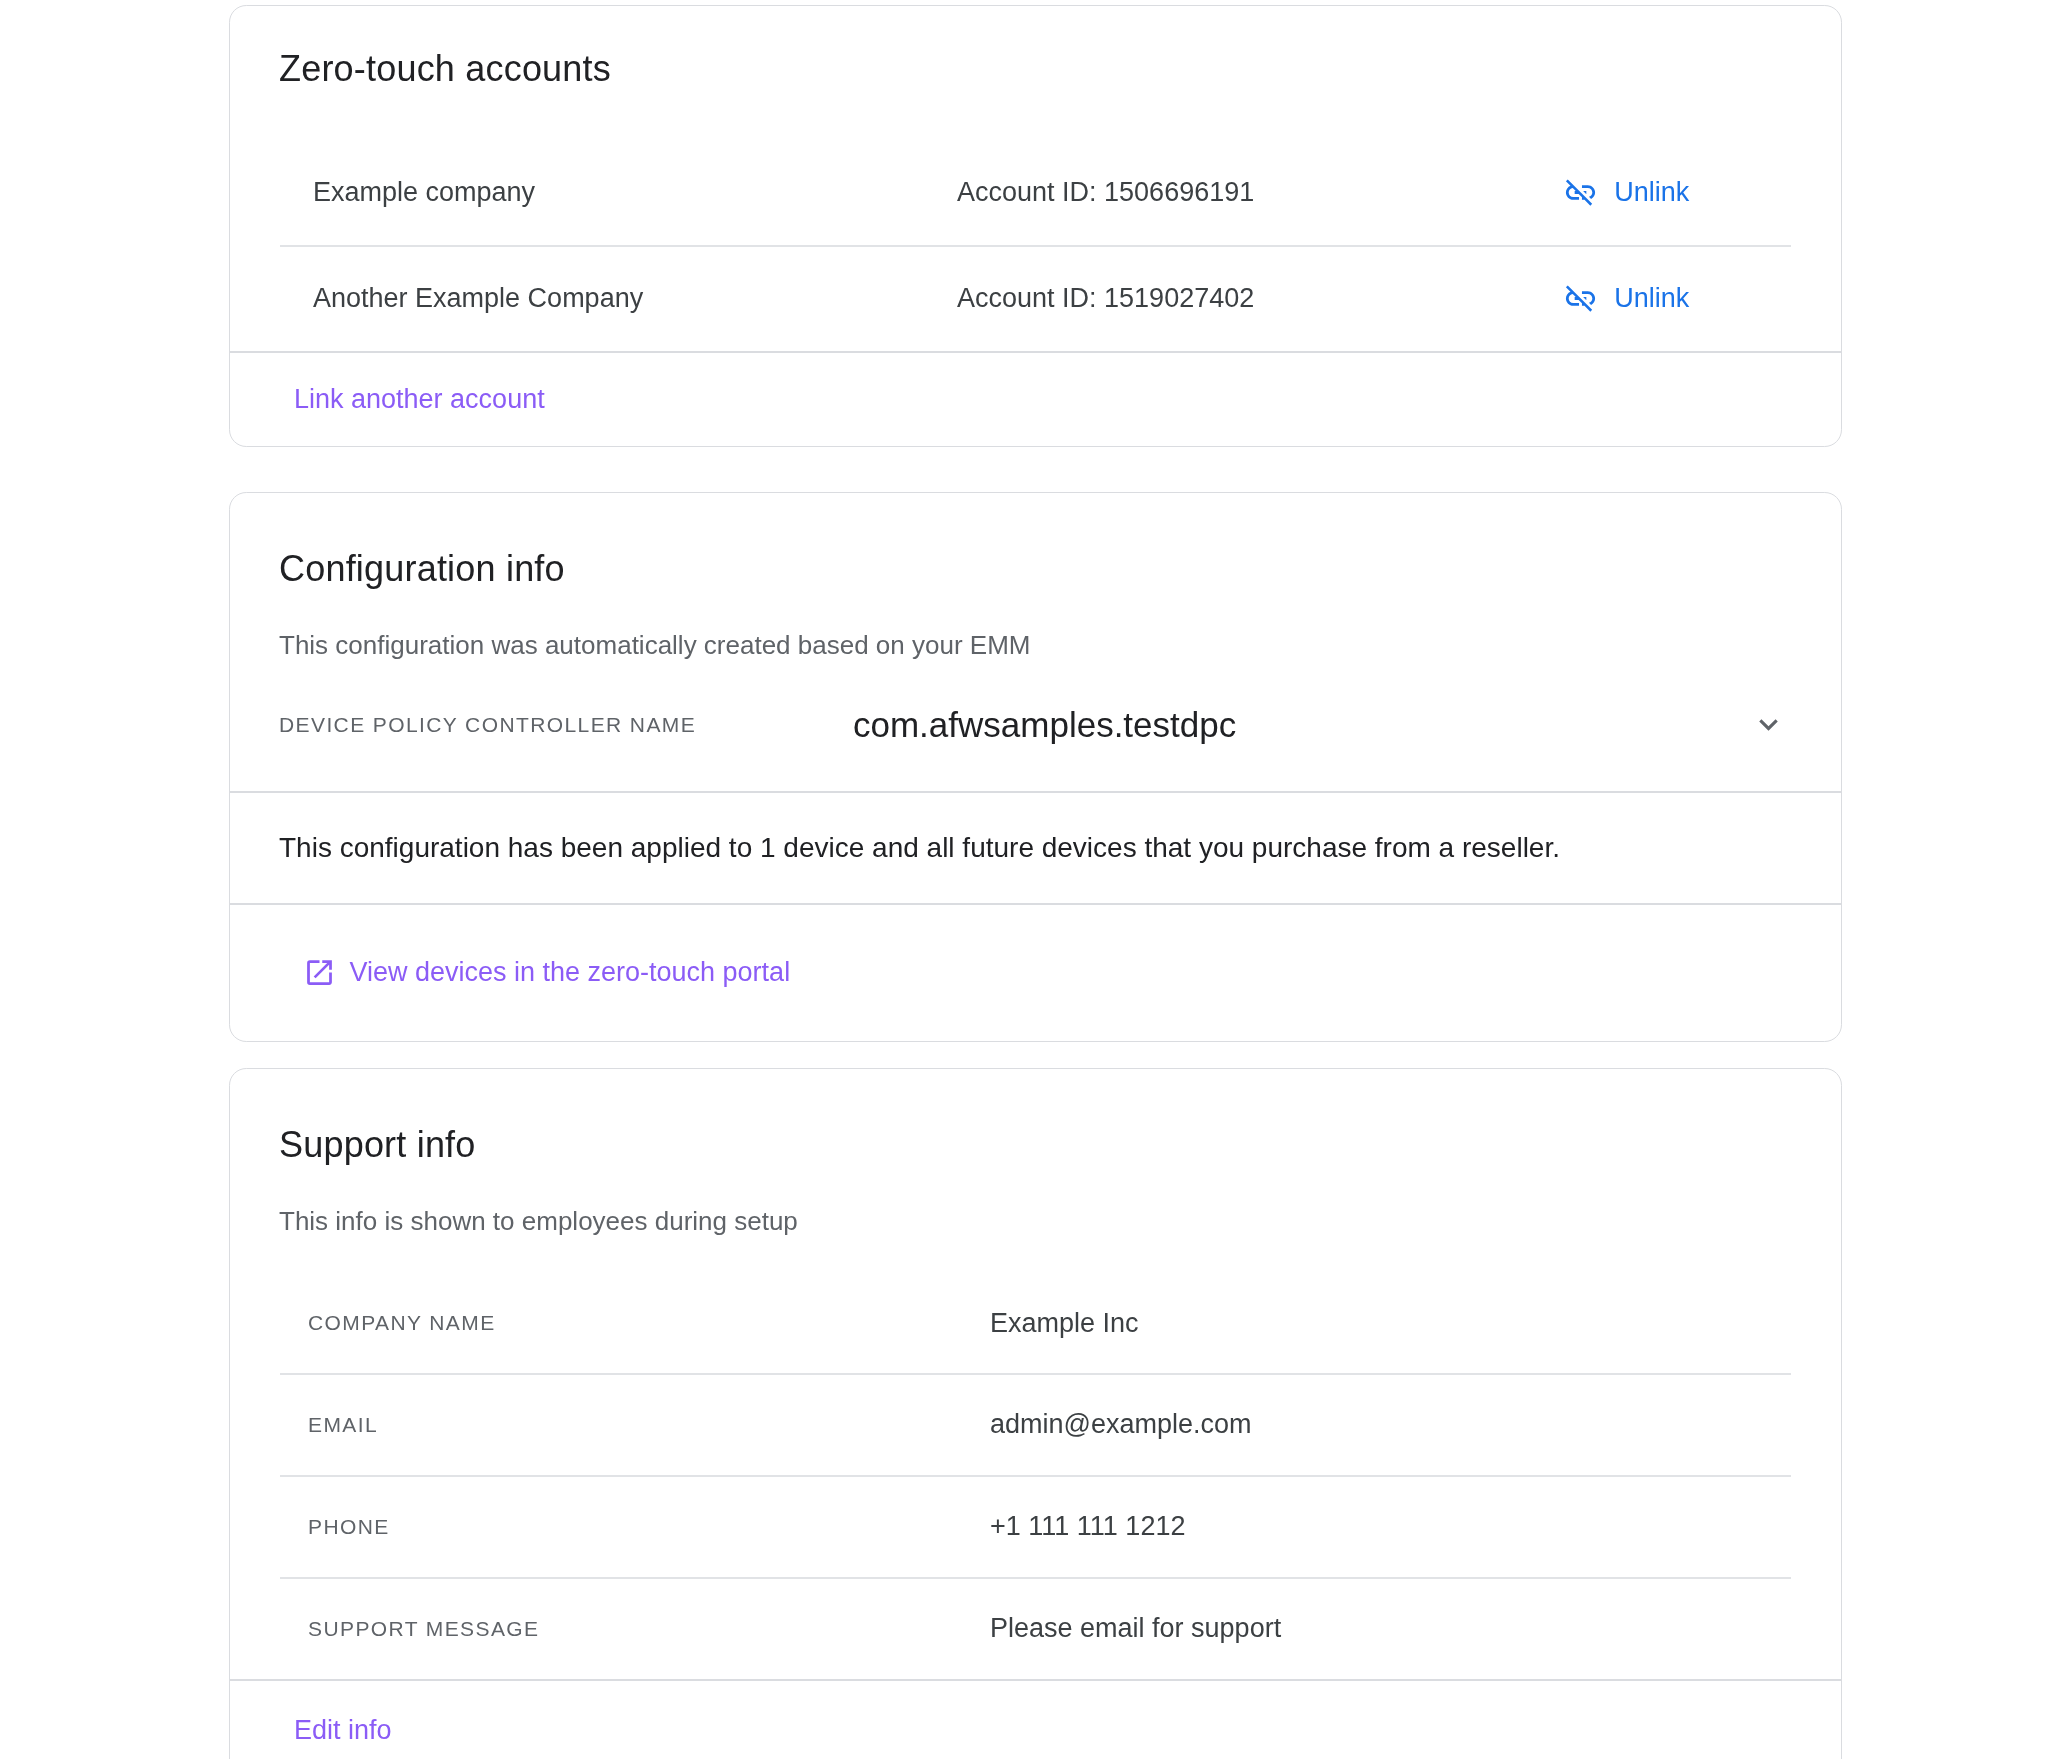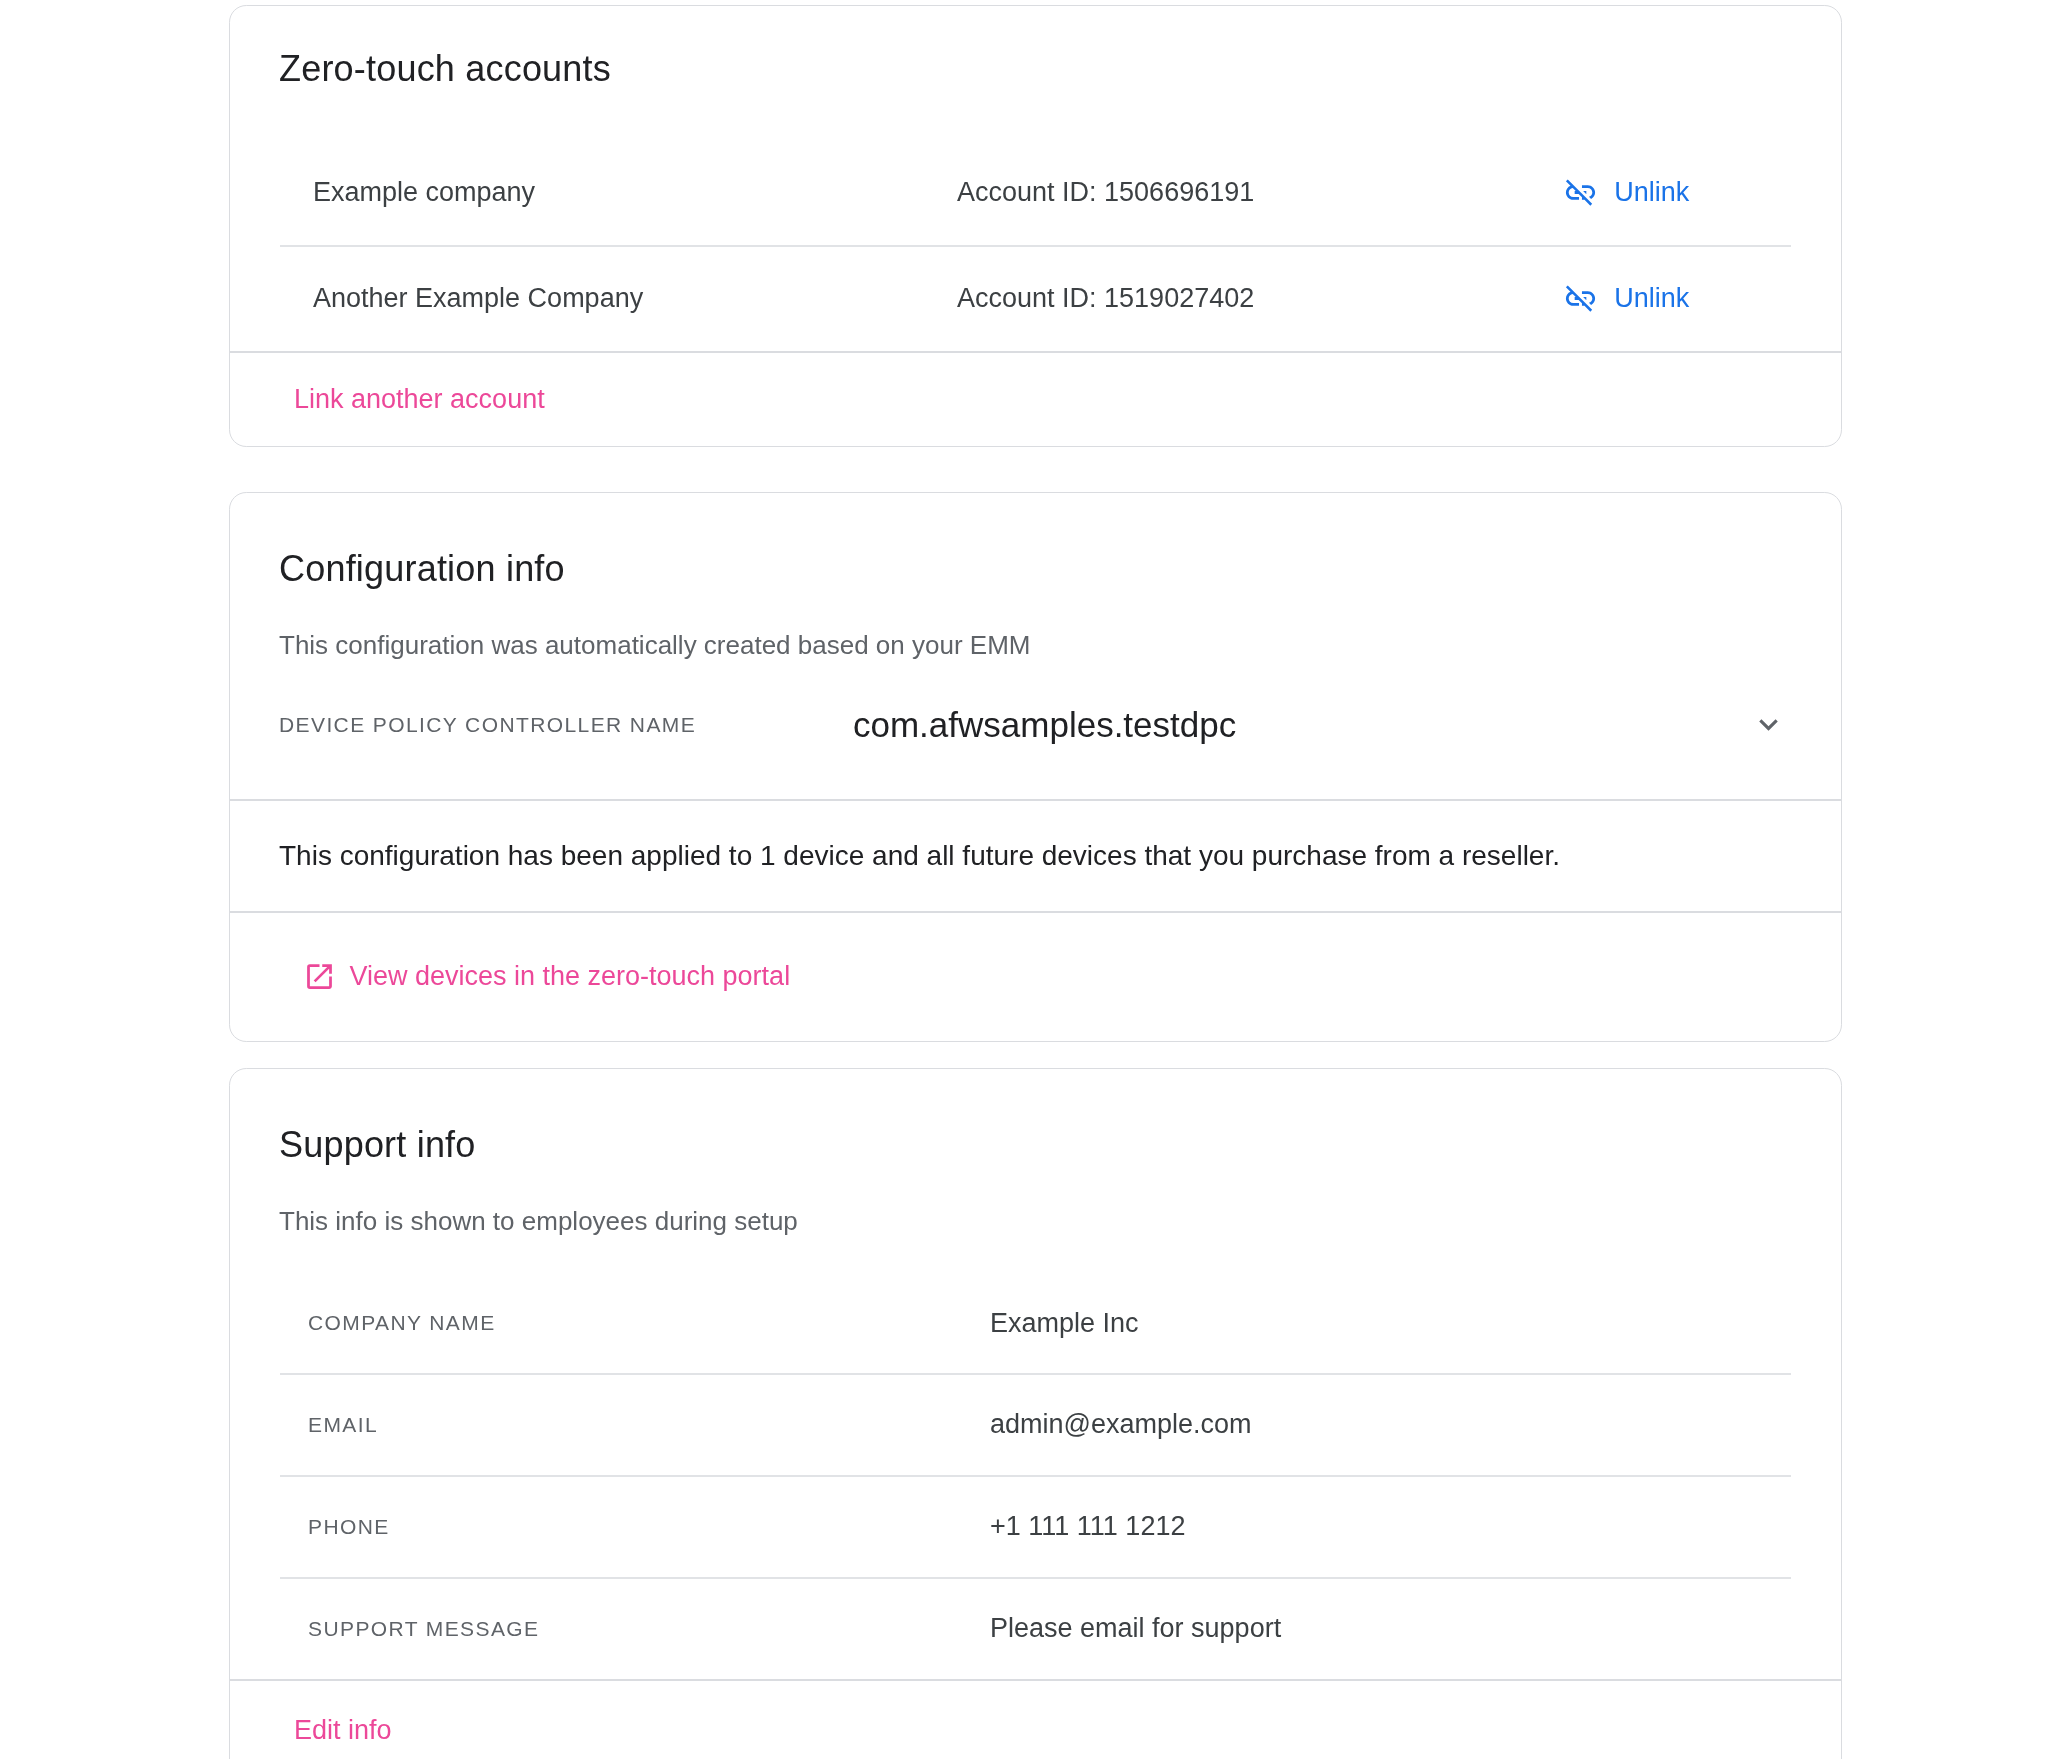--- a/index.html
+++ b/index.html
@@ -76,35 +76,35 @@
   .icon-34 svg { width: 33px; height: 33px; display: block; }
   .icon-38 svg { width: 37px; height: 37px; display: block; }
 
   .card-footer {
     flex: 1;
     display: flex;
     align-items: center;
     padding-left: 64px;
   }
   .text-link {
-    color: #ec4899;
+    color: #8b5cf6;
     font-size: 27px;
     font-weight: 500;
     cursor: pointer;
     display: inline-flex;
     align-items: center;
     gap: 13.4px;
   }
 
   
   .field-row {
     height: 125px;
     display: flex;
     align-items: center;
-    padding: 0 54px 12px 49px;
+    padding: 0 54px 4px 49px;
     cursor: pointer;
   }
   .field-label {
     width: 574px;
     font-size: 21px;
     letter-spacing: 1.4px;
     color: #5f6368;
   }
   .field-value { flex: 1; font-size: 35px; color: #202124; }
   .chevron { color: #5f6368; }

